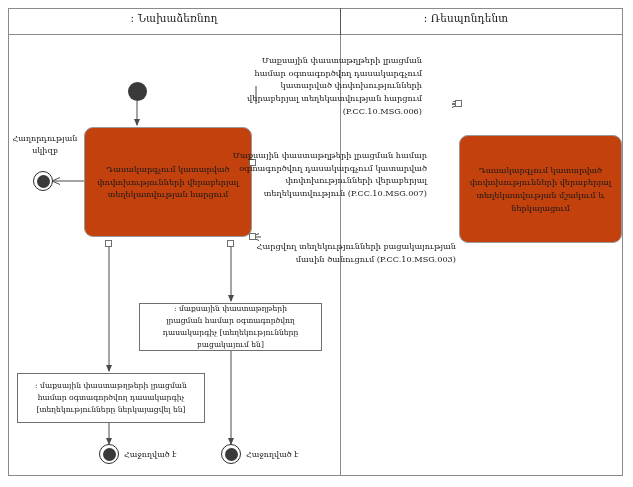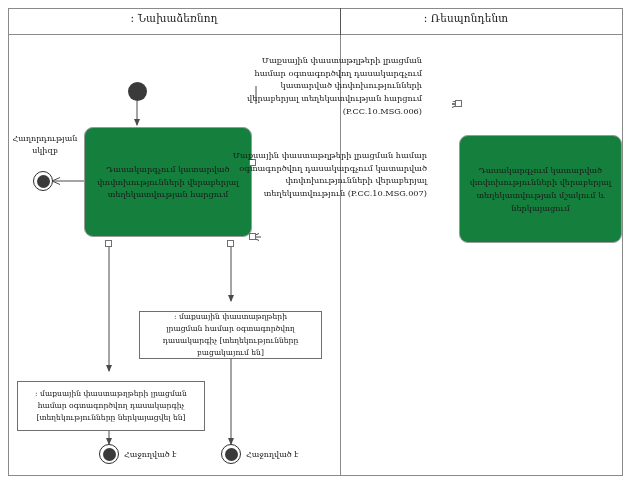--- a/index.html
+++ b/index.html
@@ -16,30 +16,30 @@
             border-left:1px solid #8a8a8a;}
   .lane-div-top{position:absolute;left:340px;top:8px;width:0;height:27px;
             border-left:1px solid #555;}
 
   .lane-title{position:absolute;top:12px;font-size:10.5px;text-align:center;
               letter-spacing:.1px;white-space:nowrap;}
   .lane-title.l{left:8px;width:332px;}
   .lane-title.r{left:325px;width:282px;}
 
   
-  .act{position:absolute;border:1px solid #9a9a9a;border-radius:9px;background:#15803d;
+  .act{position:absolute;border:1px solid #9a9a9a;border-radius:9px;background:#c2410c;
        display:flex;align-items:center;justify-content:center;text-align:center;
        font-size:8.2px;line-height:1.55;padding:4px 9px;box-sizing:border-box;}
   #act-left{left:84px;top:127px;width:168px;height:110px;}
   #act-right{left:459px;top:135px;width:163px;height:108px;}
 
   
   .note{position:absolute;border:1px solid #6f6f6f;background:#fff;
         display:flex;align-items:center;justify-content:center;text-align:center;
-        font-size:7.6px;line-height:1.6;padding:4px 17px;box-sizing:border-box;margin-top:8px;}
+        font-size:7.6px;line-height:1.6;padding:4px 17px;box-sizing:border-box;}
   #note-1{left:139px;top:303px;width:183px;height:48px;}
   #note-2{left:17px;top:373px;width:188px;height:50px;}
 
   
   .init-node{position:absolute;width:19px;height:19px;border-radius:50%;
              background:#3a3a3a;}
   .end-node{position:absolute;width:20px;height:20px;border-radius:50%;
             border:1.6px solid #2e2e2e;background:#fff;box-sizing:border-box;}
   .end-node::after{content:"";position:absolute;left:50%;top:50%;
             width:13px;height:13px;margin:-6.5px 0 0 -6.5px;border-radius:50%;
@@ -117,20 +117,21 @@
   <div class="pin" style="left:249px;top:159px;"></div>
   <div class="pin" style="left:249px;top:233px;"></div>
   <div class="pin" style="left:105px;top:240px;"></div>
   <div class="pin" style="left:227px;top:240px;"></div>
 
   <div class="act" id="act-right">Դասակարգչում կատարված փոփոխությունների վերաբերյալ տեղեկատվության մշակում և ներկայացում</div>
   <div class="pin" style="left:455px;top:100px;"></div>
 
   <div class="lbl" style="left:232px;top:54px;width:190px;">Մաքսային փաստաթղթերի լրացման համար օգտագործվող դասակարգչում կատարված փոփոխությունների վերաբերյալ տեղեկատվության հարցում (P.CC.10.MSG.006)</div>
   <div class="lbl" style="left:231px;top:149px;width:196px;">Մաքսային փաստաթղթերի լրացման համար օգտագործվող դասակարգչում կատարված փոփոխությունների վերաբերյալ տեղեկատվություն (P.CC.10.MSG.007)</div>
+  <div class="lbl" style="left:256px;top:240px;width:200px;">Հարցվող տեղեկությունների բացակայության մասին ծանուցում (P.CC.10.MSG.003)</div>
 
   <div class="note" id="note-1">: մաքսային փաստաթղթերի լրացման համար օգտագործվող դասակարգիչ [տեղեկությունները բացակայում են]</div>
   <div class="note" id="note-2">: մաքսային փաստաթղթերի լրացման համար օգտագործվող դասակարգիչ [տեղեկությունները ներկայացվել են]</div>
 
   <div class="end-node" style="left:99px;top:444px;"></div>
   <div class="lbl-sm" style="left:124px;top:449px;width:80px;text-align:left;">Հաջողված է</div>
 
   <div class="end-node" style="left:221px;top:444px;"></div>
   <div class="lbl-sm" style="left:246px;top:449px;width:80px;text-align:left;">Հաջողված է</div>
 

